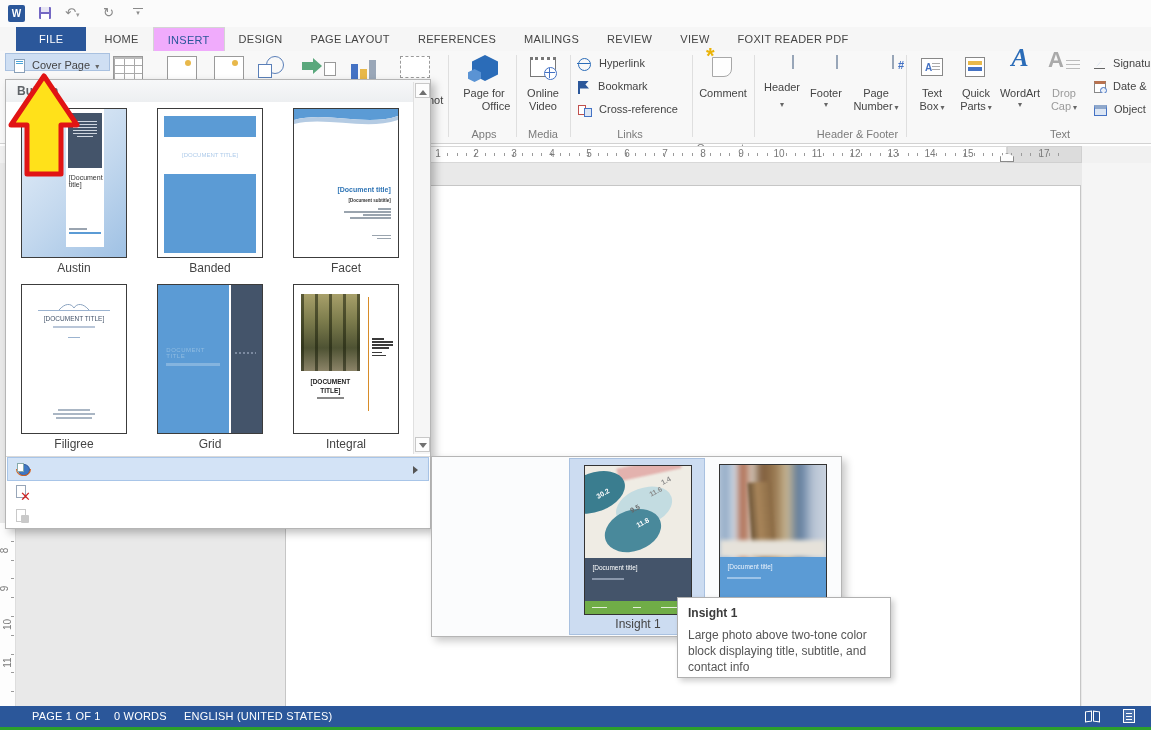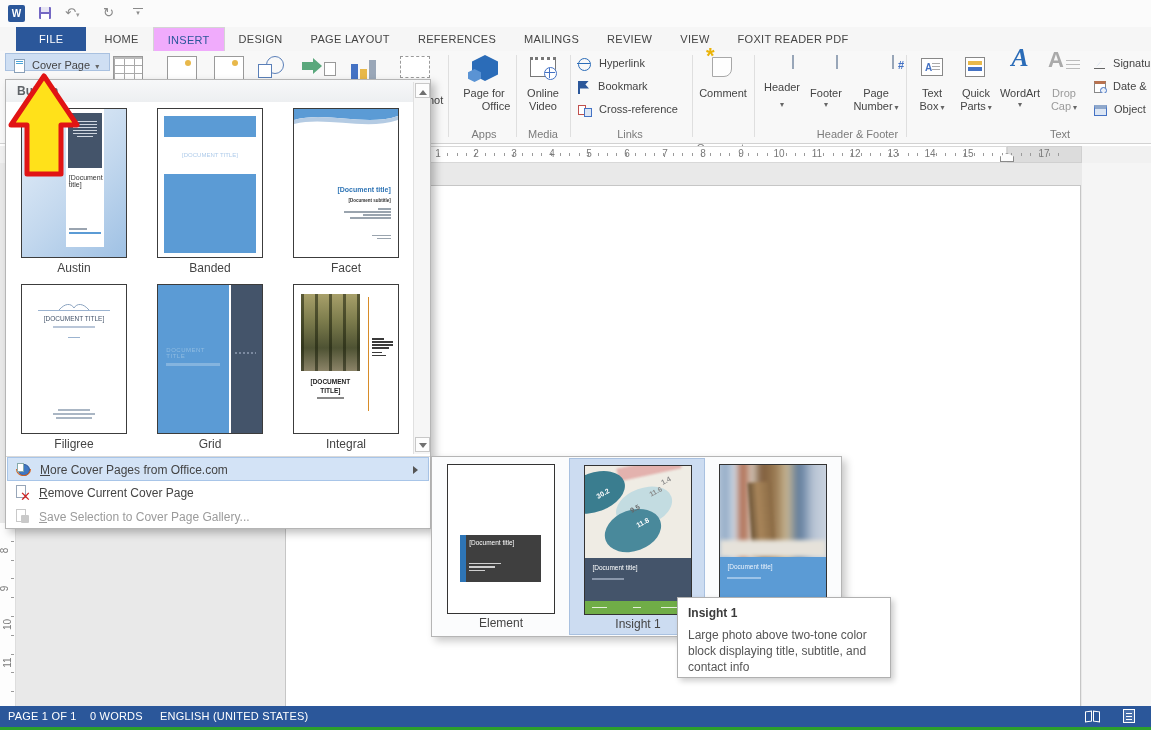--- a/index.html
+++ b/index.html
@@ -49,21 +49,21 @@
   .docarea{left:0;top:163px;width:1151px;height:543px;background:#e9e9e9;}
   .docright{left:1082px;top:0;width:69px;height:543px;background:#f5f5f5;}
   .page{left:285px;top:22px;width:796px;height:521px;background:#fff;border:1px solid #c6c6c6;border-bottom:none;}
   .vruler{left:0;top:360px;width:16px;height:183px;background:#fdfdfd;border-right:1px solid #ddd;}
   .vrn{left:2px;font-size:10px;color:#7a7a7a;transform:rotate(-90deg);}
   .vticks{left:11px;top:0;width:3px;height:183px;
       background:repeating-linear-gradient(180deg,transparent 0 17.8px,#9a9a9a 17.8px 18.8px);}
   
   .statusbar{left:0;top:706px;width:1151px;height:21px;background:#2b579a;color:#fff;font-size:11px;}
   .greenstrip{left:0;top:727px;width:1151px;height:3px;background:#2ca02c;}
-  .st{top:4px;letter-spacing:.2px;}
+  .st{top:4px;letter-spacing:.2px;margin-left:24px;}
   
   .dropdown{left:5px;top:79px;width:426px;height:450px;background:#fff;border:1px solid #b5b5b5;
             box-shadow:4px 4px 8px rgba(0,0,0,.25);}
   .builtin{left:0;top:0;width:424px;height:22px;background:linear-gradient(#f7f8f9,#edeff1);
            font-size:12px;font-weight:bold;color:#5f6368;line-height:22px;padding-left:11px;}
   .thumb{width:106px;height:150px;background:#fff;border:1px solid #3c3c3c;overflow:hidden;}
   .tlabel{width:106px;text-align:center;font-size:12px;color:#444;}
   .sbar{left:407px;top:2px;width:17px;height:372px;background:#f6f6f6;border-left:1px solid #e0e0e0;}
   .sarrow{left:1px;width:15px;height:15px;background:#fdfdfd;border:1px solid #c8c8c8;}
   .tri-up{width:0;height:0;border:4px solid transparent;border-bottom:5px solid #707070;margin:2px auto 0;}
@@ -466,53 +466,37 @@
     </div>
 
     <div class="a menusep"></div>
 
     <div class="a mrow hl" style="top:377px;">
       <span class="micon">
         <span style="position:absolute;left:2px;top:2px;width:12px;height:12px;border-radius:50%;background:#3f78c3;border:1px solid #2b579a;"></span>
         <span style="position:absolute;left:0;top:7px;width:15px;height:7px;border:1.5px solid #d86018;border-top:none;border-radius:0 0 8px 8px;"></span>
         <span style="position:absolute;left:1px;top:1px;width:7px;height:9px;background:#fff;border:1px solid #8aa;"></span>
       </span>
-      <span class="mtxt"><span class="mn">M</span><span>ore Cover Pages from Office.com</span></span>
       <span class="subarrow"></span>
     </div>
     <div class="a mrow" style="top:401px;">
       <span class="micon">
         <span style="position:absolute;left:1px;top:0;width:10px;height:13px;background:#fff;border:1px solid #98a6b8;"></span>
         <span style="position:absolute;left:5px;top:1px;font-size:13px;font-weight:bold;color:#cc2222;">✕</span>
       </span>
-      <span class="mtxt"><span class="mn">R</span><span>emove Current Cover Page</span></span>
     </div>
     <div class="a mrow dis" style="top:425px;">
       <span class="micon" style="opacity:.45;">
         <span style="position:absolute;left:1px;top:0;width:10px;height:13px;background:#fff;border:1px solid #888;"></span>
         <span style="position:absolute;left:6px;top:6px;width:8px;height:8px;background:#8a8a8a;border-radius:1px;"></span>
       </span>
-      <span class="mtxt"><span class="mn">S</span><span>ave Selection to Cover Page Gallery...</span></span>
     </div>
   </div>
 
   <div class="a submenu">
-    <div class="a subcell" style="left:1px;">
-      <div class="sthumb element">
-        <div class="block"></div>
-        <div class="stripe"></div>
-        <div class="dt">[Document title]</div>
-        <div class="tl">
-            <i></i>
-            <i style="width:80%;"></i>
-            <i style="width:50%;"></i>
-          </div>
-      </div>
-      <span class="slabel">Element</span>
-    </div>
     <div class="a subcell hl" style="left:137px;">
       <div class="sthumb insight">
         <div class="photo">
           <div class="red"></div>
           <div class="c1"></div>
             <div class="c2"></div>
             <div class="c3"></div>
           <span class="inum" style="left:72%;top:12%;color:#8a8a8a;">1.4</span>
           <span class="inum" style="left:60%;top:24%;color:#8a8a8a;">11.6</span>
           <span class="inum" style="left:10%;top:26%;color:#fff;">30.2</span>

